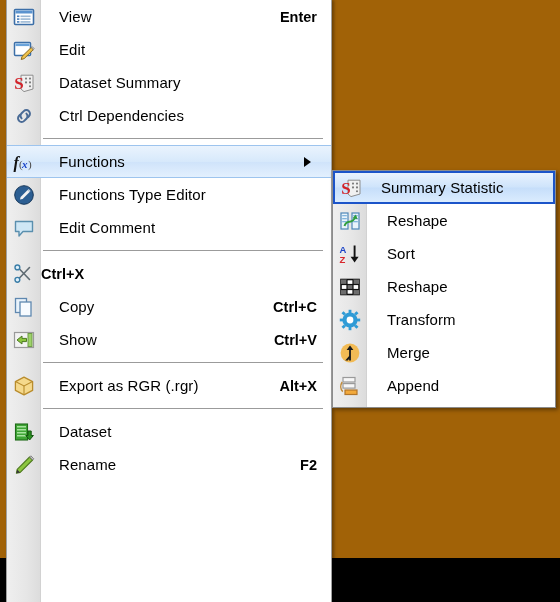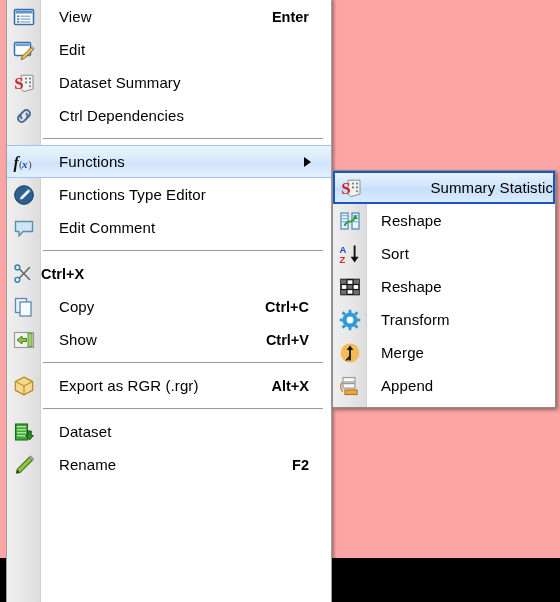--- a/index.html
+++ b/index.html
@@ -2,21 +2,21 @@
 <html><head>
 <meta charset="utf-8">
 <style>
   * { box-sizing: border-box; margin: 0; padding: 0; }
   html, body {
     width: 560px; height: 602px;
     background: #000;
     font-family: "Liberation Sans", sans-serif;
     overflow: hidden;
   }
-  #root { position: relative; width: 560px; height: 558px; background: #fca5a5; }
+  #root { position: relative; width: 560px; height: 558px; background: #a16207; }
 
   
   .menu {
     position: absolute;
     background: #ffffff;
     border: 1px solid #a0a0a0;
     border-top: 1px solid #b4b4b4;
   }
   #main-menu {
     left: 6px; top: 0px; width: 326px; height: 604px;
@@ -49,21 +49,21 @@
     flex: 1 1 auto;
     font-size: 15px;
     color: #000;
     padding-left: 18px;
     letter-spacing: 0.1px;
   }
   .row .accel {
     font-size: 14.5px;
     font-weight: bold;
     color: #000;
-    padding-right: 22px;
+    padding-right: 14px;
   }
   .row .arrow {
     position: absolute;
     right: 20px; top: 50%;
     transform: translateY(-50%);
     width: 0; height: 0;
     border-left: 7px solid #000;
     border-top: 5px solid transparent;
     border-bottom: 5px solid transparent;
   }
@@ -91,28 +91,28 @@
   }
 
   
   #submenu {
     left: 332px; top: 170px; width: 224px; height: 238px;
     border: 1px solid #8c8c8c;
     box-shadow: 2px 2px 4px rgba(0,0,0,0.4);
   }
   #submenu .gutter { width: 34px; }
   #submenu .row { height: 33px; }
-  #submenu .row .label { padding-left: 14px; font-size: 15px; }
+  #submenu .row .label { padding-left: 20px; font-size: 15px; }
   #submenu .row.hl2 {
     background: linear-gradient(to bottom,#e8f2fe 0%, #cfe4fb 48%, #c6defa 52%, #dbecfe 100%);
     border: 2px solid #1b54c9;
     height: 33px;
   }
   #submenu .row.hl2 .ico { width: 32px; min-width: 32px; }
-  #submenu .row.hl2 .label { padding-left: 14px; text-align: right; }
+  #submenu .row.hl2 .label { padding-left: 14px; }
 
   
   .ic { width: 22px; height: 22px; display: block; }
 </style>
 </head>
 <body>
 
 <div id="root">
 
   <div id="main-menu" class="menu">

